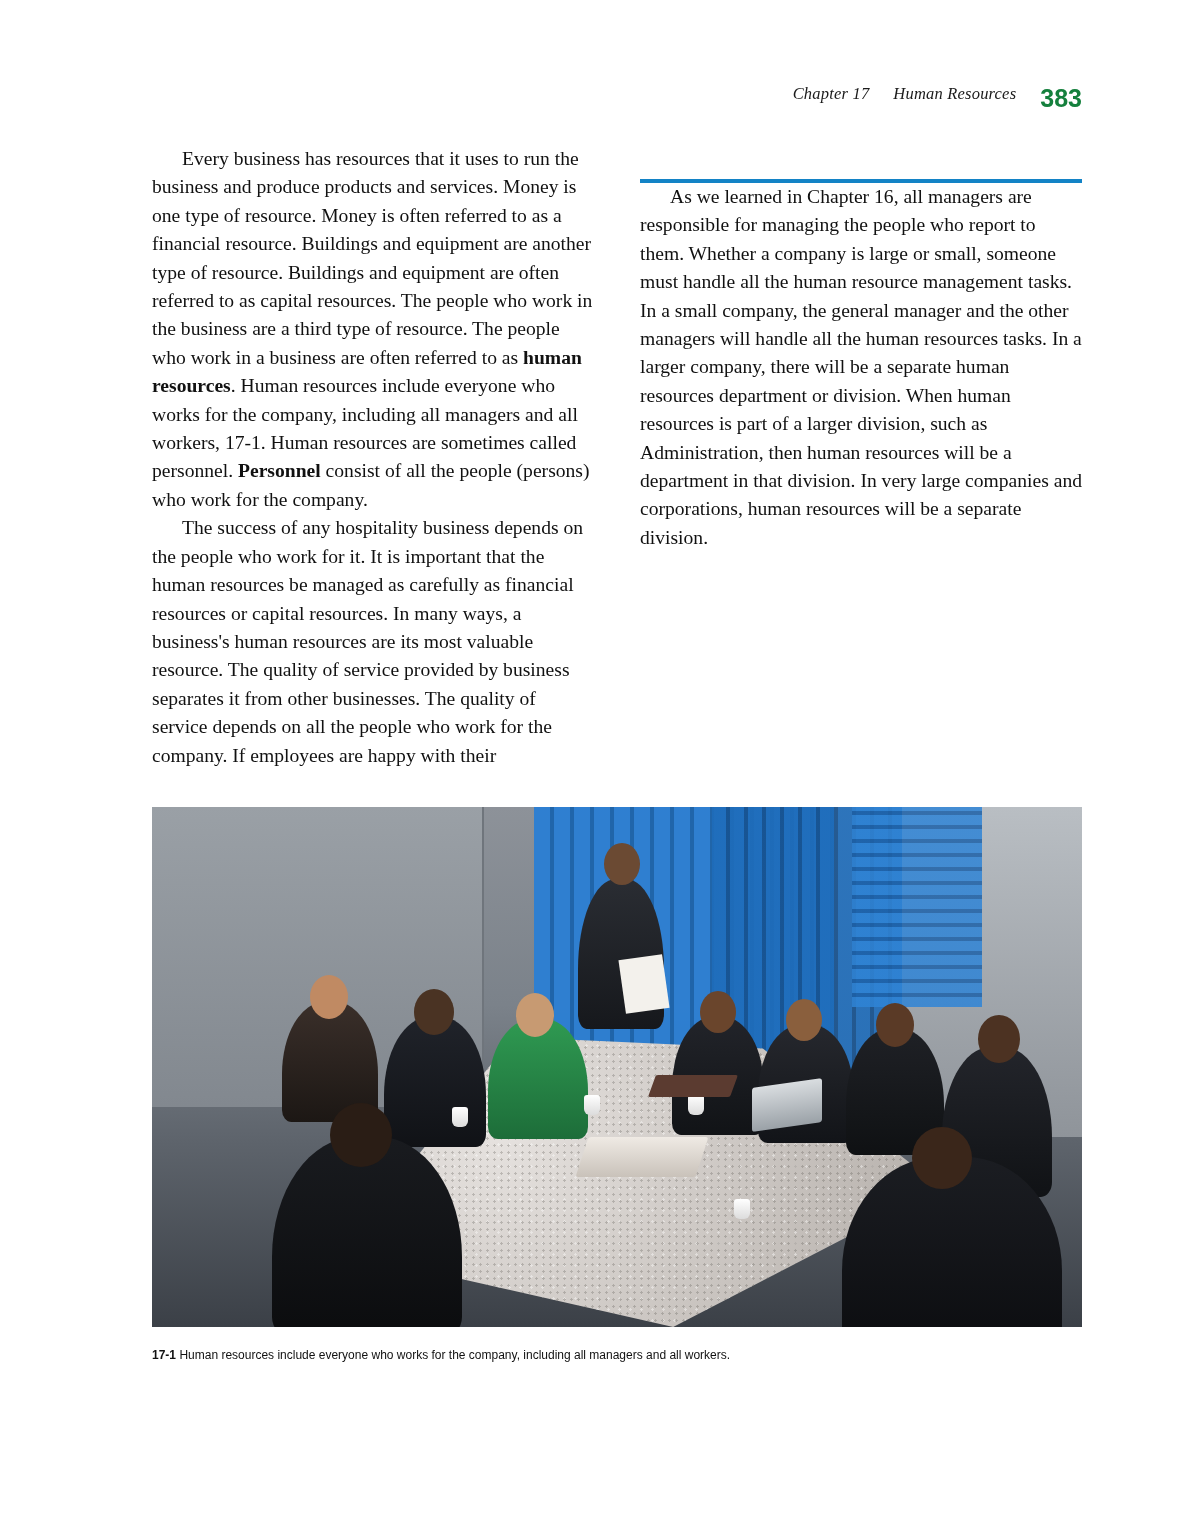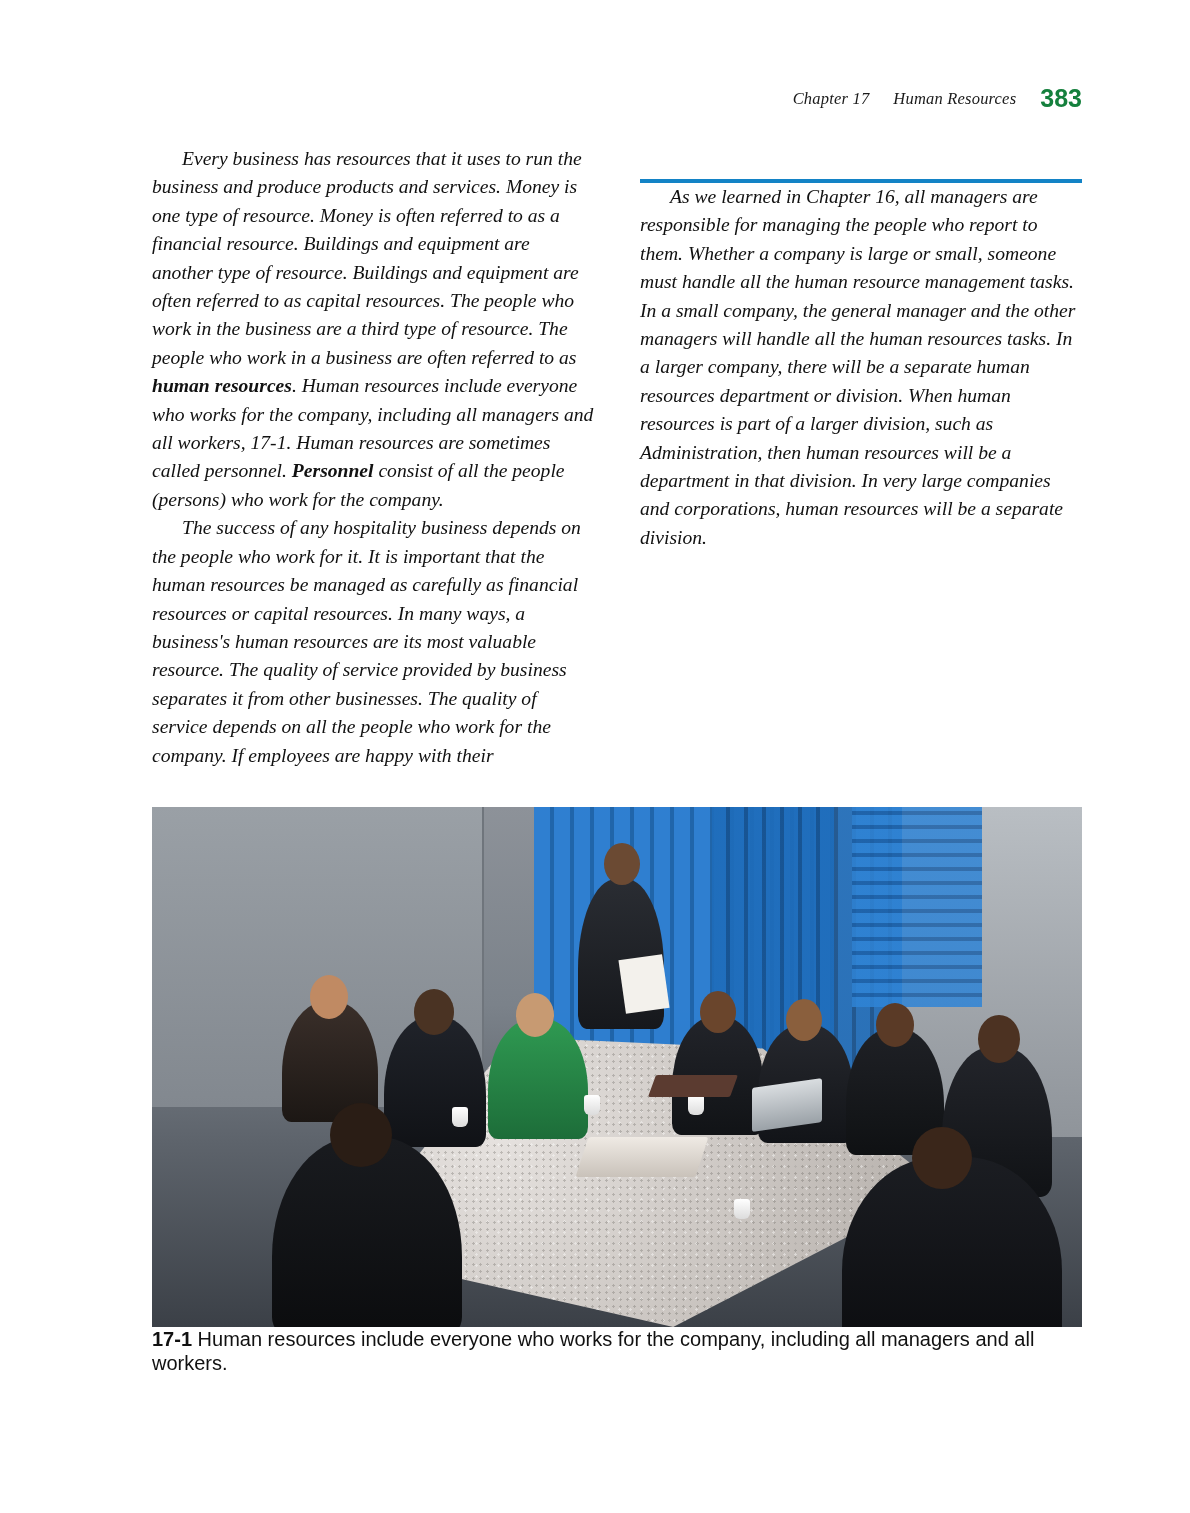--- a/index.html
+++ b/index.html
@@ -20,21 +20,21 @@
     position: absolute;
     inset: 0;
   }
 
   
   .running-head {
     position: absolute;
     top: 84px;
     right: 108px;
     display: flex;
-    align-items: flex-end;
+    align-items: flex-start;
     gap: 24px;
   }
   .rh-chapter {
     font-family: "Liberation Serif", serif;
     font-style: italic;
     font-size: 16.5px;
     letter-spacing: 0.2px;
     color: #1a1a1a;
   }
   .rh-title {
@@ -66,21 +66,20 @@
   .col {
     width: 442px;
   }
   .col p {
     margin: 0;
     font-family: "Liberation Serif", serif;
     font-size: 19.6px;
     line-height: 28.4px;
     text-align: left;
     color: #111111;
-    font-style: italic;
   }
   .col p.indent {
     text-indent: 30px;
   }
   .col p b {
     font-weight: bold;
   }
 
   
   .section-rule {
@@ -218,23 +217,23 @@
   .folder {
     position: absolute;
     left: 500px; top: 268px;
     width: 82px; height: 22px;
     background: #5b3b30;
     transform: skewX(-20deg);
     border-radius: 2px;
   }
 
   .figure-caption {
-    margin-top: 0;
+    margin-top: 16px;
     font-family: "Liberation Sans", sans-serif;
-    font-size: 20px;
+    font-size: 12px;
     line-height: 24px;
     color: #111111;
   }
   .figure-caption .fig-num {
     font-weight: bold;
   }
 </style>
 </head>
 <body>
 

